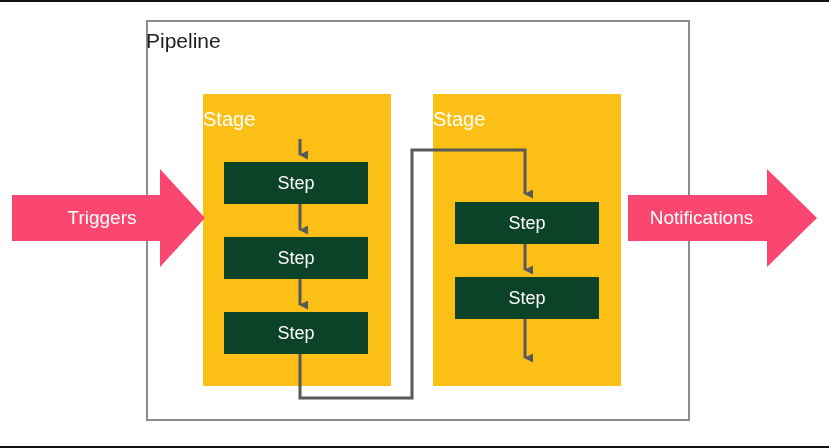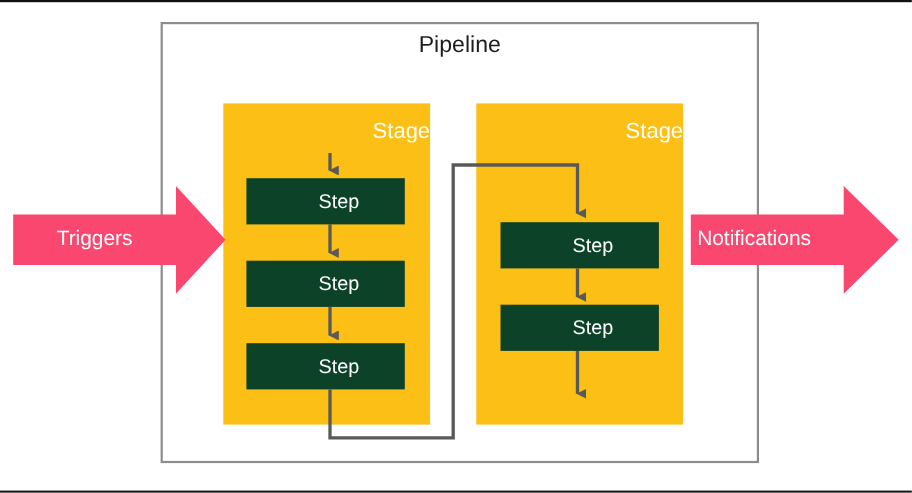--- a/index.html
+++ b/index.html
@@ -29,39 +29,38 @@
   }
   .lbl {
     position: absolute;
     white-space: nowrap;
     pointer-events: none;
   }
   .pipeline-title {
     left: 146px;
     top: 27px;
     width: 544px;
-    text-align: center;
     font-size: 21px;
     color: #1d1d1d;
   }
   .stage-title {
     font-size: 20px;
     color: #ffffff;
-    text-align: right;
+    text-align: left;
   }
   .step-label {
     font-size: 18px;
     color: #ffffff;
     text-align: center;
-    padding-left: 12px;
   }
   .flow-label {
     font-size: 19px;
     color: #ffffff;
     text-align: center;
+    margin-left: 16px;
   }
 </style>
 </head>
 <body>
 
 <div id="canvas">
 
   <svg id="diagram-svg" viewBox="0 0 829 448">
     <defs>
       <marker id="arrowhead-down" markerWidth="9" markerHeight="9" refX="4.5" refY="8" orient="auto" markerUnits="userSpaceOnUse">

